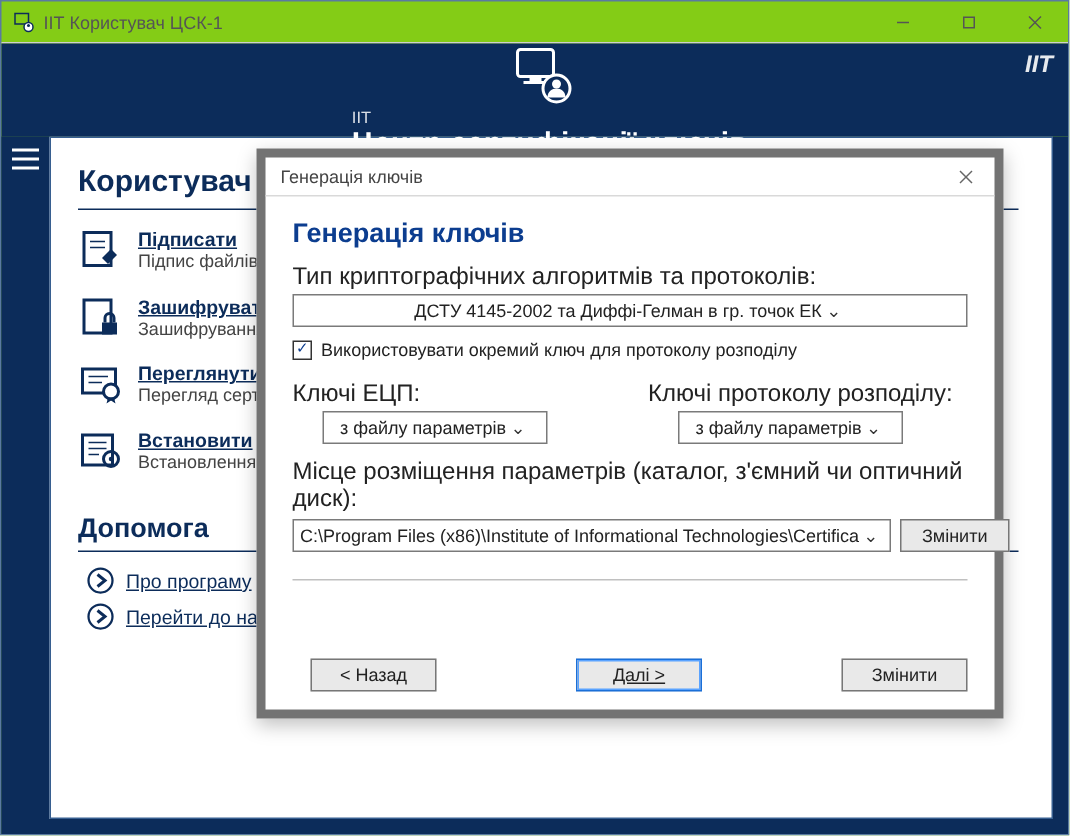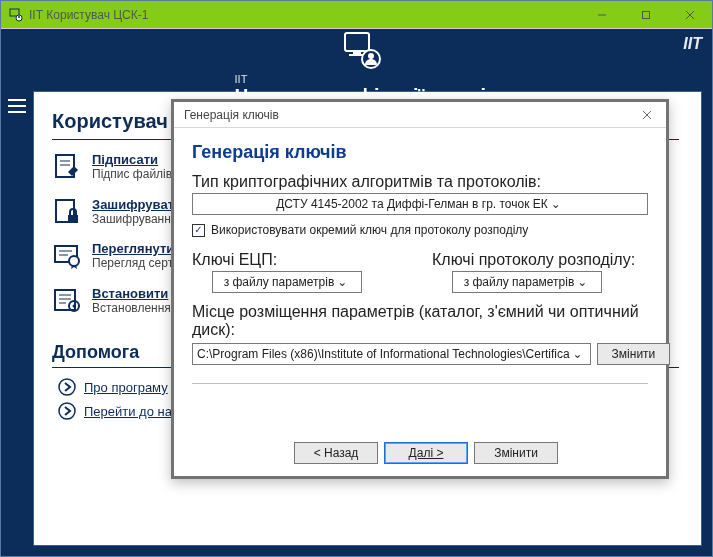--- a/index.html
+++ b/index.html
@@ -35,21 +35,21 @@
   .item-row .item-icon { width:30px; height:30px; margin-right:10px; flex-shrink:0; }
   .item-row .item-text .item-title { color:#0c2c5a; font-weight:600; text-decoration:underline; font-size:13px; }
   .item-row .item-text .item-desc { color:#444; font-size:12px; line-height:1.3; }
 
   .help-heading { font-size:18px; color:#0c2c5a; font-weight:600; border-bottom:1px solid #0c2c5a; padding-bottom:4px; margin:26px 0 10px 0; }
   .help-link { display:flex; align-items:center; margin:6px 0 6px 6px; }
   .help-link .arrow { width:18px; height:18px; margin-right:8px; }
   .help-link a { color:#0c2c5a; text-decoration:underline; font-size:13px; }
 
   
-  .dialog { position:absolute; left:170px; top:98px; width:498px; height:380px; background:#fff; border:3px solid #737373; box-shadow:0 4px 12px rgba(0,0,0,.25); display:flex; flex-direction:column; }
+  .dialog { position:absolute; left:170px; top:98px; width:498px; height:380px; background:#fff; border:6px solid #737373; box-shadow:0 4px 12px rgba(0,0,0,.25); display:flex; flex-direction:column; }
   .dlg-titlebar { height:26px; display:flex; align-items:center; padding:0 4px 0 10px; border-bottom:1px solid #d9d9d9; color:#444; font-size:12px; }
   .dlg-titlebar .dlg-title { flex:1; }
   .dlg-close { width:30px; height:22px; display:flex; align-items:center; justify-content:center; color:#666; }
 
   .dlg-body { padding:10px 18px 6px 18px; flex:1; }
   .dlg-heading { color:#0c3d8f; font-size:18px; font-weight:700; margin:4px 0 10px 0; }
   .dlg-label { font-size:16px; color:#222; margin:6px 0 2px 0; }
   .dlg-select { width:100%; height:22px; border:1px solid #7a7a7a; background:#fff; padding:0 4px; font-size:12px; display:flex; align-items:center; justify-content:center; }
   .dlg-select .caret { width:16px; text-align:center; color:#333; }
   .dlg-check { display:flex; align-items:center; margin:8px 0 8px 0; }
@@ -58,21 +58,21 @@
   .two-col { display:flex; gap:24px; }
   .two-col .col { flex:1; }
   .two-col .dlg-select { width:150px;margin-left:20px; }
 
   .path-row { display:flex; align-items:center; gap:6px; margin-top:4px; }
   .path-row .dlg-select { flex:1; }
   .btn { border:1px solid #777; background:#e9e9e9; height:22px; padding:0 14px; font-size:12px; display:inline-flex; align-items:center; justify-content:center; }
 
   .dlg-sep { border-top:1px solid #c0c0c0; margin:18px 0 0 0; }
 
-  .dlg-buttons { padding:10px 18px 12px 0; display:flex; justify-content:center; gap:6px;margin-left:30px; }
+  .dlg-buttons { padding:10px 18px 12px 0; display:flex; justify-content:space-between; gap:21px;margin-left:30px; }
   .btn-wide { width:84px; }
   .btn-primary { border:1px solid #1a6fd8; box-shadow:inset 0 0 0 1px #5aa3ff;text-decoration:underline; }
 
   .truncate { white-space:nowrap; overflow:hidden; text-overflow:clip; }
 </style>
 </head>
 <body>
 
 <div class="app-window">
 

